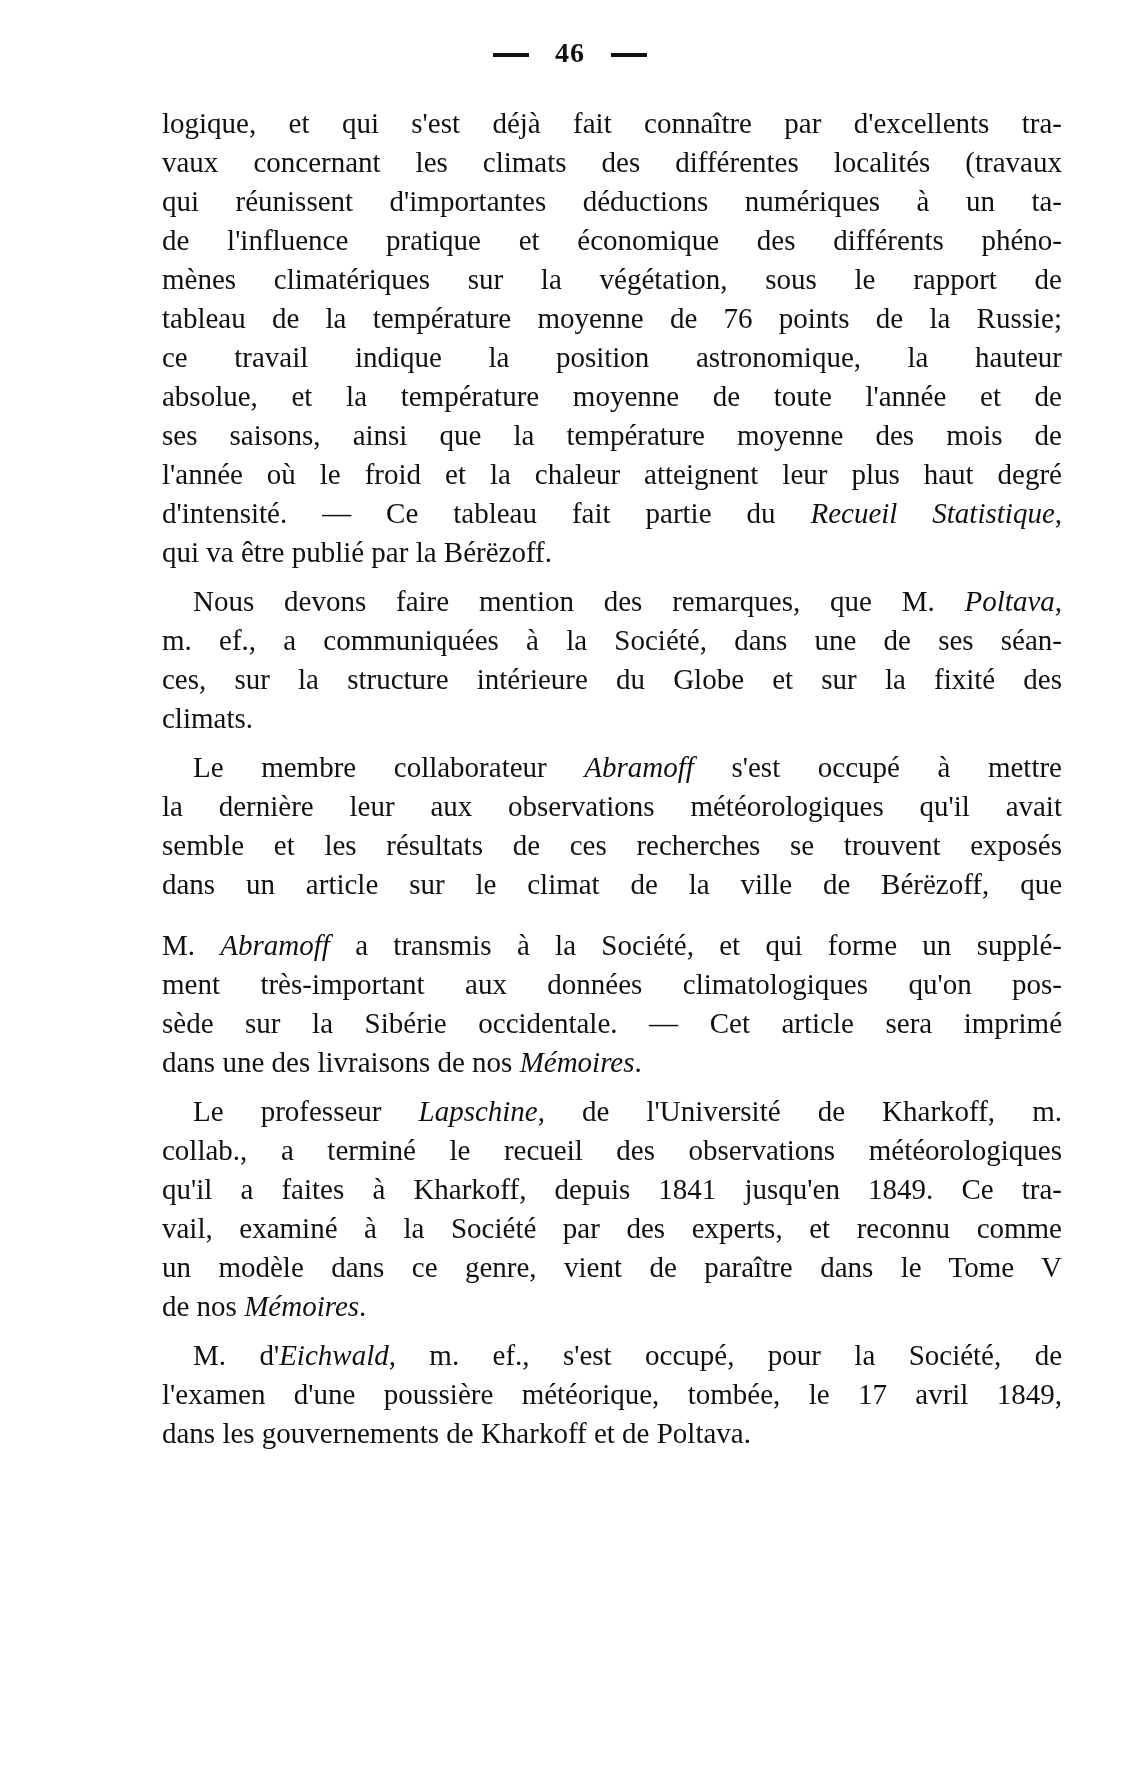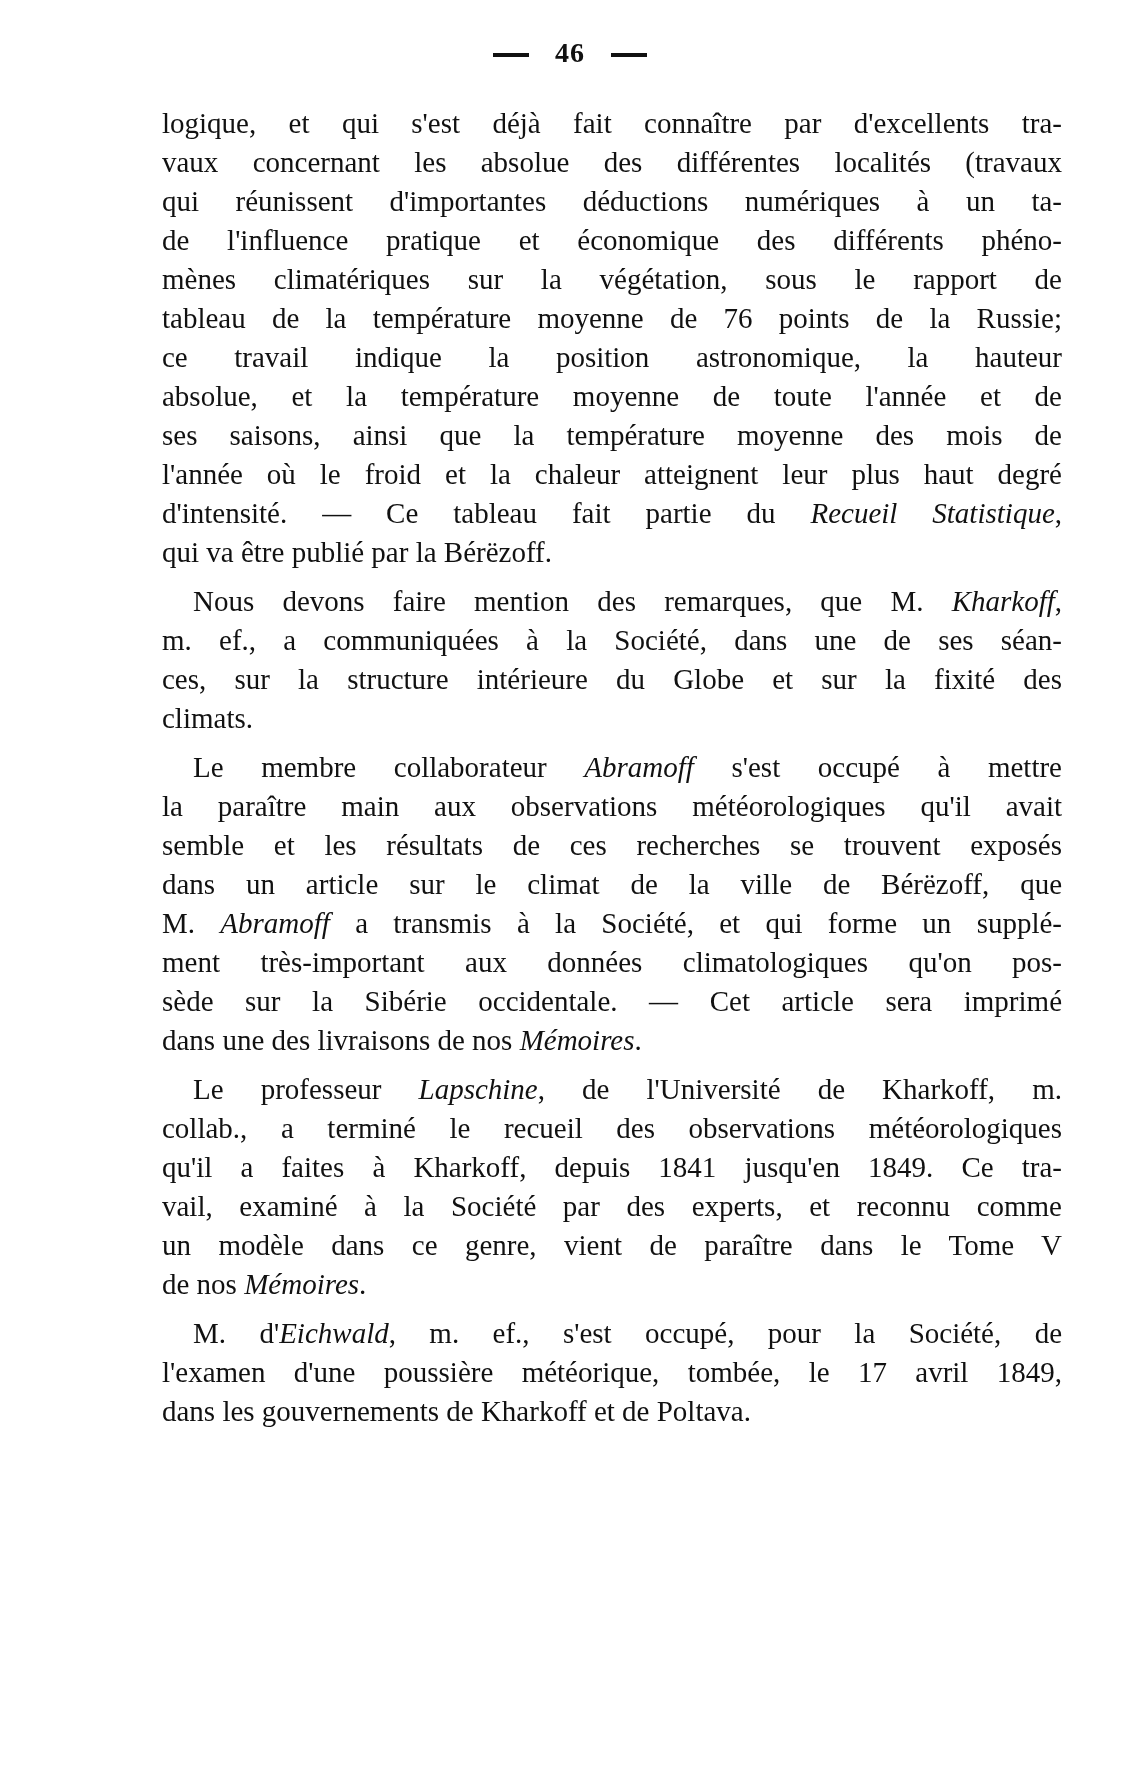--- a/index.html
+++ b/index.html
@@ -32,44 +32,44 @@
 </head>
 <body>
 
 <div class="page">
   <div class="page-number">
     <span class="dash"></span><span>46</span><span class="dash"></span>
   </div>
   <div class="text-block" id="text-block">
       <div class="paragraph">
         <div class="line" style="width: auto;"><span>logique, et qui s'est déjà fait connaître par d'excellents tra-</span></div>
-        <div class="line" style="width: auto;"><span>vaux concernant les absolue des différentes localités (travaux</span></div>
+        <div class="line" style="width: auto;"><span>vaux concernant les climats des différentes localités (travaux</span></div>
         <div class="line" style="width: auto;"><span>qui réunissent d'importantes déductions numériques à un ta-</span></div>
         <div class="line" style="width: auto;"><span>de l'influence pratique et économique des différents phéno-</span></div>
         <div class="line" style="width: auto;"><span>mènes climatériques sur la végétation, sous le rapport de</span></div>
         <div class="line" style="width: auto;"><span>tableau de la température moyenne de 76 points de la Russie;</span></div>
         <div class="line" style="width: auto;"><span>ce travail indique la position astronomique, la hauteur</span></div>
         <div class="line" style="width: auto;"><span>absolue, et la température moyenne de toute l'année et de</span></div>
         <div class="line" style="width: auto;"><span>ses saisons, ainsi que la température moyenne des mois de</span></div>
         <div class="line" style="width: auto;"><span>l'année où le froid et la chaleur atteignent leur plus haut degré</span></div>
         <div class="line" style="width: auto;"><span>d'intensité. — Ce tableau fait partie du </span><span class="seg-italic">Recueil Statistique</span><span>,</span></div>
         <div class="line last" style="width: auto;"><span>qui va être publié par la Bérëzoff.</span></div>
       </div>
       <div class="paragraph">
-        <div class="line indent" style="width: auto;"><span>Nous devons faire mention des remarques, que M. </span><span class="seg-italic">Kharkoff</span><span>,</span></div>
+        <div class="line indent" style="width: auto;"><span>Nous devons faire mention des remarques, que M. </span><span class="seg-italic">Poltava</span><span>,</span></div>
         <div class="line" style="width: auto;"><span>m. ef., a communiquées à la Société, dans une de ses séan-</span></div>
         <div class="line" style="width: auto;"><span>ces, sur la structure intérieure du Globe et sur la fixité des</span></div>
         <div class="line last" style="width: auto;"><span>climats.</span></div>
       </div>
       <div class="paragraph">
         <div class="line indent" style="width: auto;"><span>Le membre collaborateur </span><span class="seg-italic">Abramoff</span><span> s'est occupé à mettre</span></div>
-        <div class="line" style="width: auto;"><span>la paraître main aux observations météorologiques qu'il avait</span></div>
+        <div class="line" style="width: auto;"><span>la dernière leur aux observations météorologiques qu'il avait</span></div>
         <div class="line" style="width: auto;"><span>semble et les résultats de ces recherches se trouvent exposés</span></div>
         <div class="line" style="width: auto;"><span>dans un article sur le climat de la ville de Bérëzoff, que</span></div>
-        <div class="line" style="width: auto;"><span>M. </span><span class="seg-italic">Abramoff</span><span> a transmis à la Société, et qui forme un supplé-</span></div>
+        <div class="line" style="width: auto; margin-top: 22px;"><span>M. </span><span class="seg-italic">Abramoff</span><span> a transmis à la Société, et qui forme un supplé-</span></div>
         <div class="line" style="width: auto;"><span>ment très-important aux données climatologiques qu'on pos-</span></div>
         <div class="line" style="width: auto;"><span>sède sur la Sibérie occidentale. — Cet article sera imprimé</span></div>
         <div class="line last" style="width: auto;"><span>dans une des livraisons de nos </span><span class="seg-italic">Mémoires</span><span>.</span></div>
       </div>
       <div class="paragraph">
         <div class="line indent" style="width: auto;"><span>Le professeur </span><span class="seg-italic">Lapschine</span><span>, de l'Université de Kharkoff, m.</span></div>
         <div class="line" style="width: auto;"><span>collab., a terminé le recueil des observations météorologiques</span></div>
         <div class="line" style="width: auto;"><span>qu'il a faites à Kharkoff, depuis 1841 jusqu'en 1849. Ce tra-</span></div>
         <div class="line" style="width: auto;"><span>vail, examiné à la Société par des experts, et reconnu comme</span></div>
         <div class="line" style="width: auto;"><span>un modèle dans ce genre, vient de paraître dans le Tome V</span></div>

